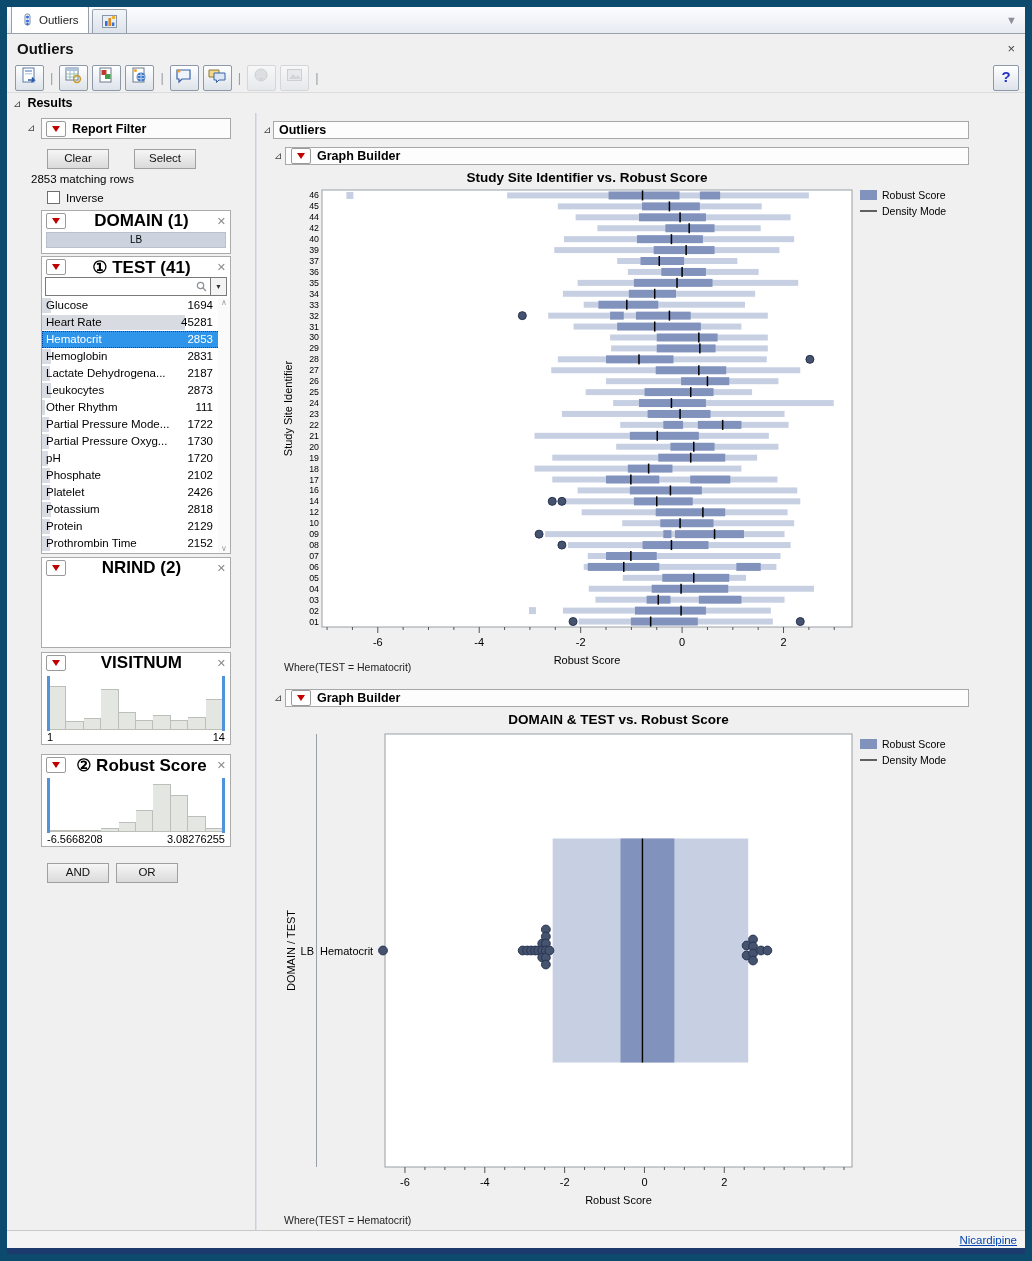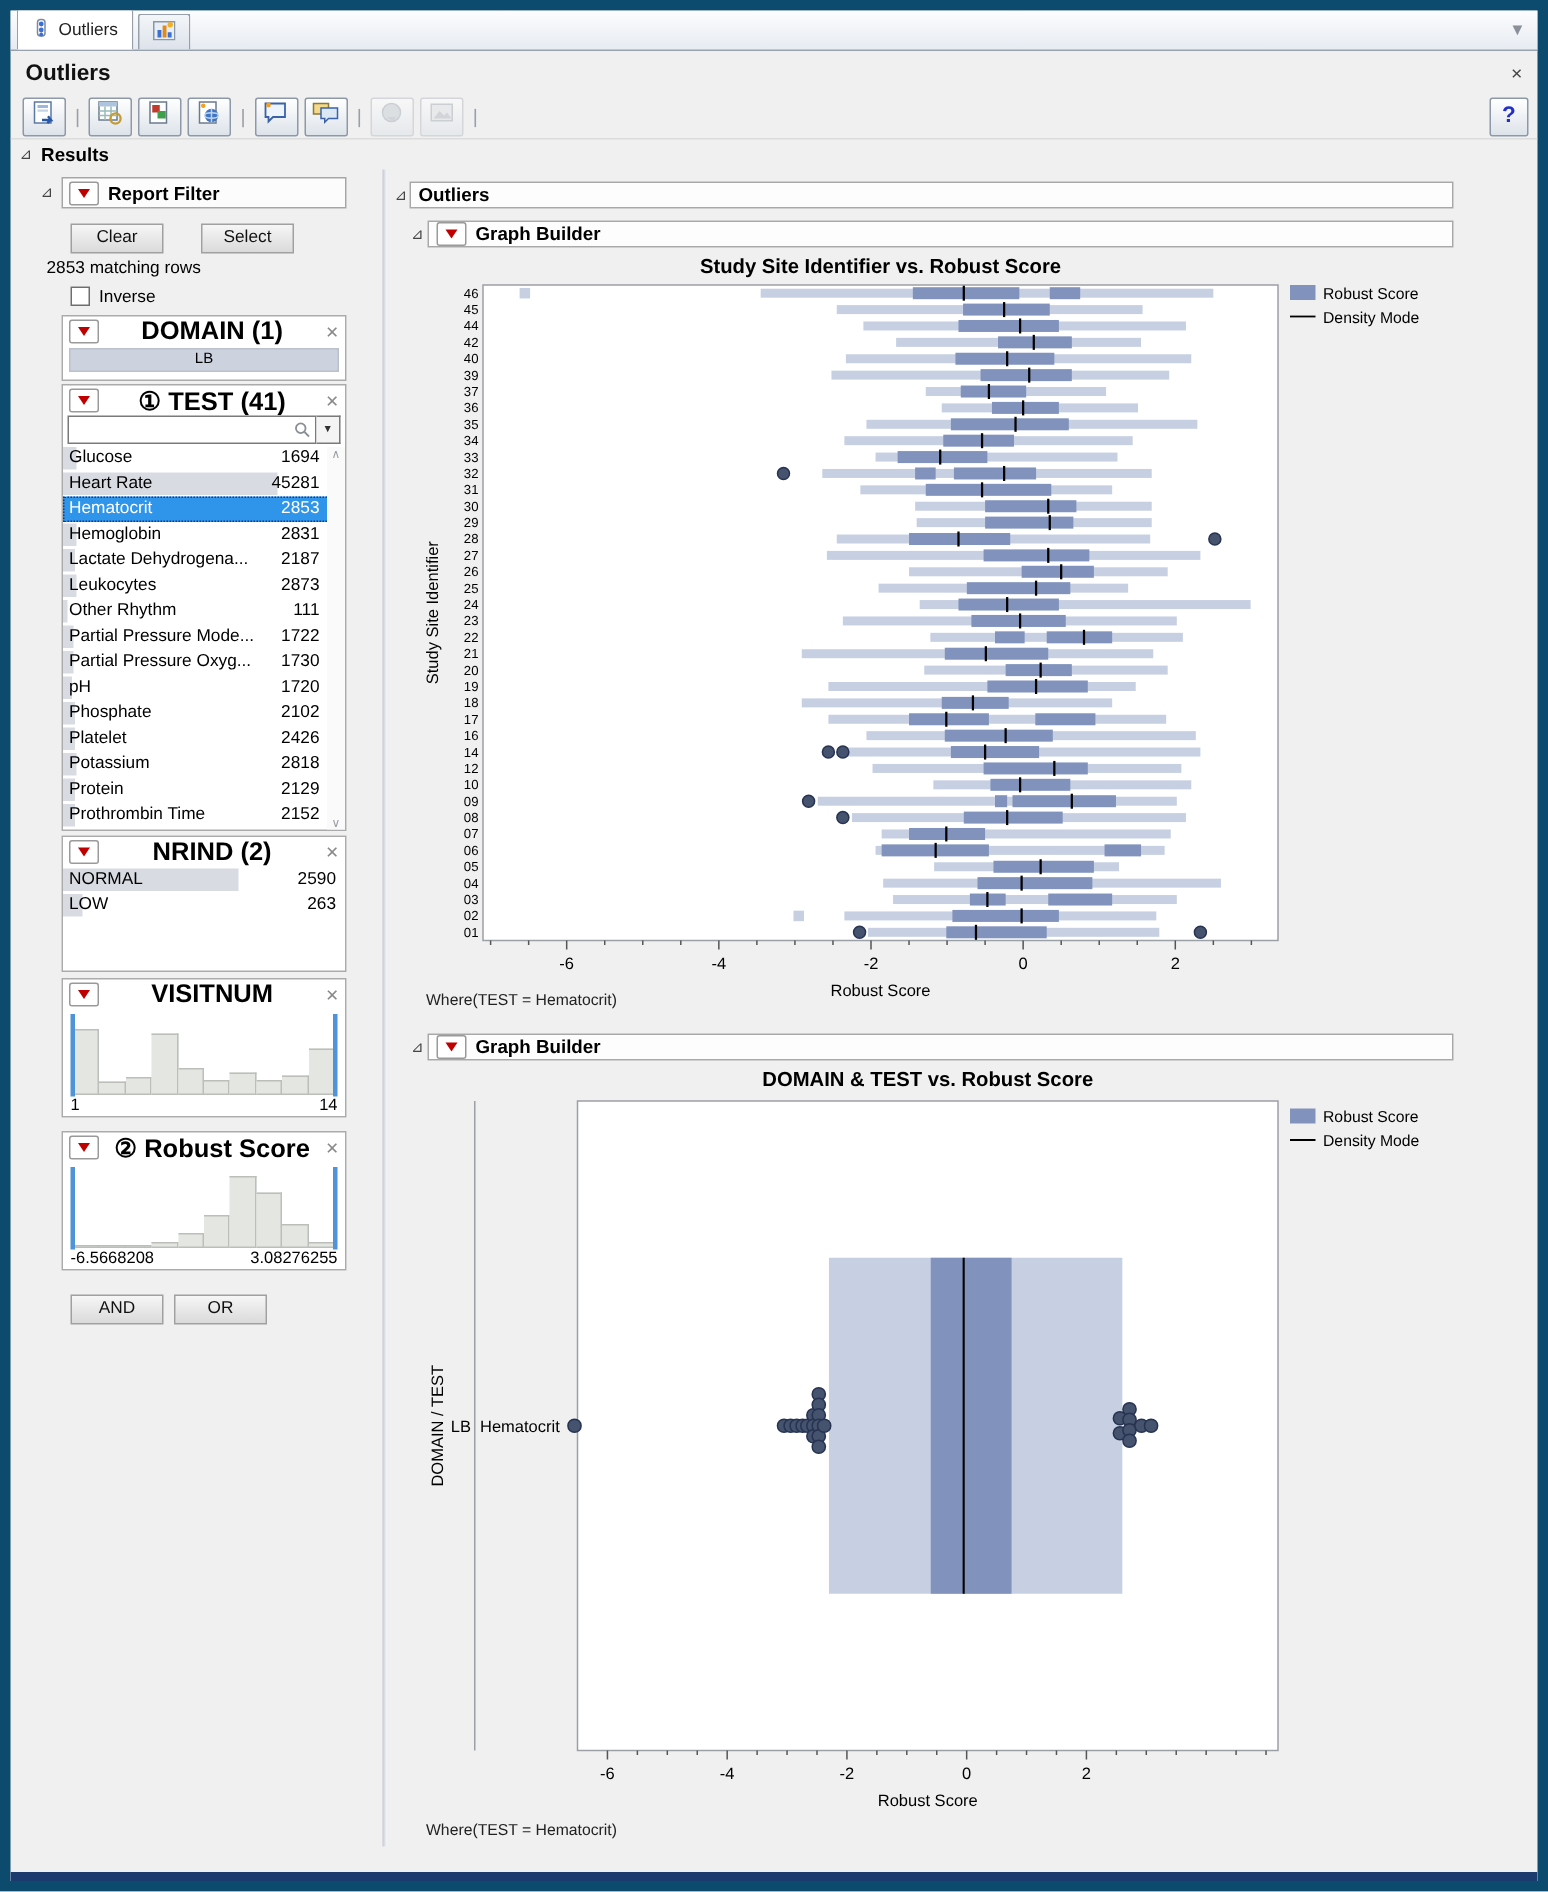--- a/index.html
+++ b/index.html
@@ -324,32 +324,20 @@
       </div>
 
       <div class="card" style="top:444px;height:91px;">
         <div class="card-header">
           <span class="menu-btn">
               <span class="red-tri"></span>
             </span>
           <span class="card-title">NRIND (2)</span>
           <span class="card-x">✕</span>
         </div>
-        <div class="nrind-list" id="nrind-list">
-            <div class="filt-row">
-              <span class="filt-bar" style="width: 62%;"></span>
-              <span class="filt-label">NORMAL</span>
-              <span class="filt-count" style="padding-right: 2px;">2590</span>
-            </div>
-            <div class="filt-row">
-              <span class="filt-bar" style="width: 7%;"></span>
-              <span class="filt-label">LOW</span>
-              <span class="filt-count" style="padding-right: 2px;">263</span>
-            </div>
-          </div>
       </div>
 
       <div class="card" style="top:539px;height:93px;">
         <div class="card-header">
           <span class="menu-btn">
               <span class="red-tri"></span>
             </span>
           <span class="card-title">VISITNUM</span>
           <span class="card-x">✕</span>
         </div>
@@ -713,14 +701,17 @@
           <rect x="598" y="30" width="17" height="10" fill="#8193bd"></rect>
           <text x="620" y="39" class="leg">Robust Score</text>
           <line x1="598" y1="51" x2="615" y2="51" stroke="#000" stroke-width="1.2"></line>
           <text x="620" y="55" class="leg">Density Mode</text>
         </svg>
       <div class="where" style="top:1101px;left:26px;">Where(TEST = Hematocrit)</div>
 
     </section>
   </div>
 
+  <div class="statusbar">
+    <a href="#">Nicardipine</a>
+  </div>
   <div class="bottomstrip"></div>
 </div>
 
 </body></html>

